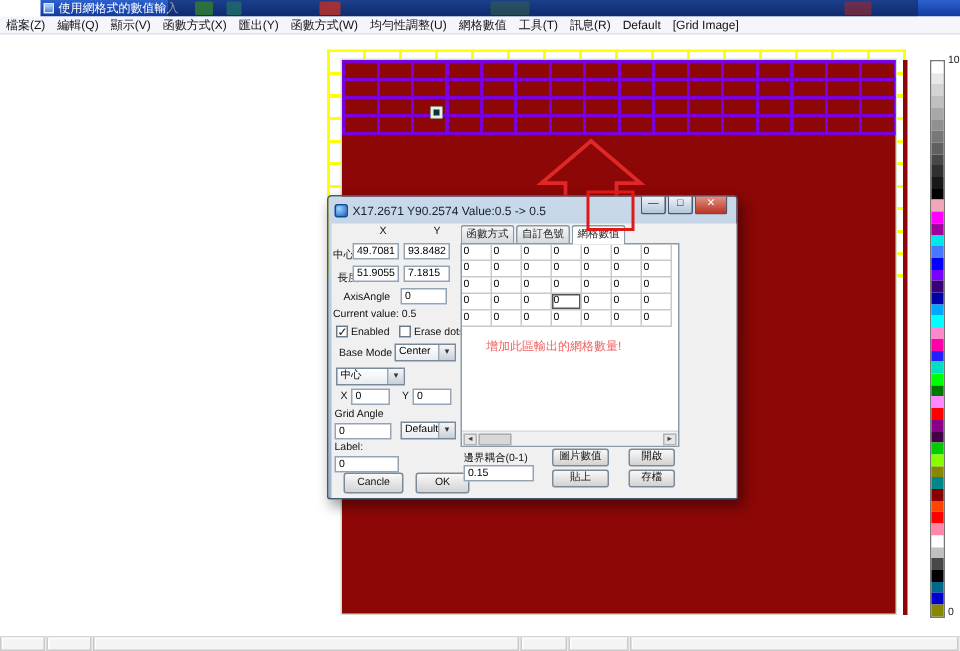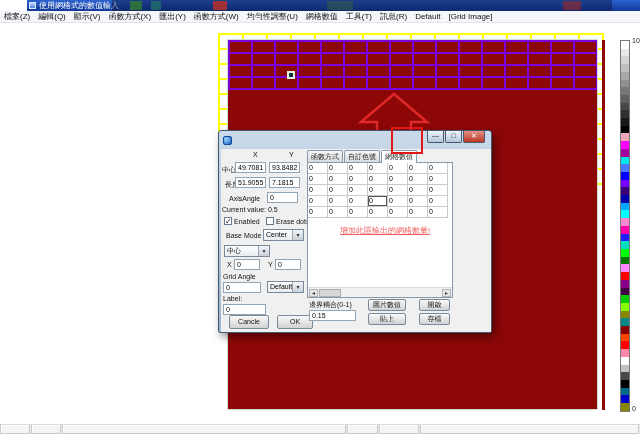--- a/index.html
+++ b/index.html
@@ -109,21 +109,21 @@
   .tab { height:12px; font-size:7px; line-height:12px; padding:0 3px; margin-right:1px; color:#222;
          background:linear-gradient(#f6f6f6,#d6dade); border:1px solid #8a9aa8; border-bottom:none;
          border-radius:2px 2px 0 0; white-space:nowrap; }
   .tab.active { background:#fff; height:13px; position:relative; z-index:2; }
   .tab-panel { position:absolute; left:86px; top:13px; width:146px; height:136px;
                background:#fff; border:1px solid #8a9aa8; }
   .grow { display:flex; }
   .gcell { width:20px; height:11px; border-right:1px solid #c9c9c9; border-bottom:1px solid #c9c9c9;
            font-size:7px; line-height:10px; padding:0 1px; color:#000; }
   .gcell.focus { box-shadow:inset 0 0 0 1px #555; }
-  .note { position:absolute; left:32px; top:62px; font-size:8px; color:#f06060; white-space:nowrap;text-decoration:underline; }
+  .note { position:absolute; left:16px; top:62px; font-size:8px; color:#f06060; white-space:nowrap; }
   .hscroll { position:absolute; left:0px; bottom:0px; width:144px; height:10px;
              background:#f1f1f1; border-top:1px solid #dcdcdc; }
   .hs-arrow { position:absolute; top:1px; width:9px; height:8px; background:#e6e6e6; border:1px solid #b4b4b4;
               font-size:5px; line-height:6px; text-align:center; color:#444; }
   .hs-left { left:1px; } .hs-right { right:1px; }
   .hs-thumb { position:absolute; left:11px; top:1px; width:22px; height:8px;
               background:#d8d8d8; border:1px solid #aeaeae; }
 
   
   .lbl-coupling { left:88px; top:151px; }
@@ -230,20 +230,21 @@
       <div class="cb-seg" style="background: rgb(0, 104, 136);"></div>
       <div class="cb-seg" style="background: rgb(0, 0, 204);"></div>
       <div class="cb-seg" style="background: rgb(136, 136, 0);"></div>
     </div>
   <div class="cb-top">100</div>
   <div class="cb-bottom">0</div>
 
   <div class="dialog">
     <div class="dlg-titlebar">
       <div class="dlg-icon"></div>
+      <div class="dlg-title">X17.2671 Y90.2574 Value:0.5 -&gt; 0.5</div>
     </div>
     <div class="dlg-winbtns">
       <div class="dlg-winbtn">—</div>
       <div class="dlg-winbtn">□</div>
       <div class="dlg-winbtn close">✕</div>
     </div>
 
     <div class="dlg-body">
 
       <div class="lbl hdr-x">X</div>

